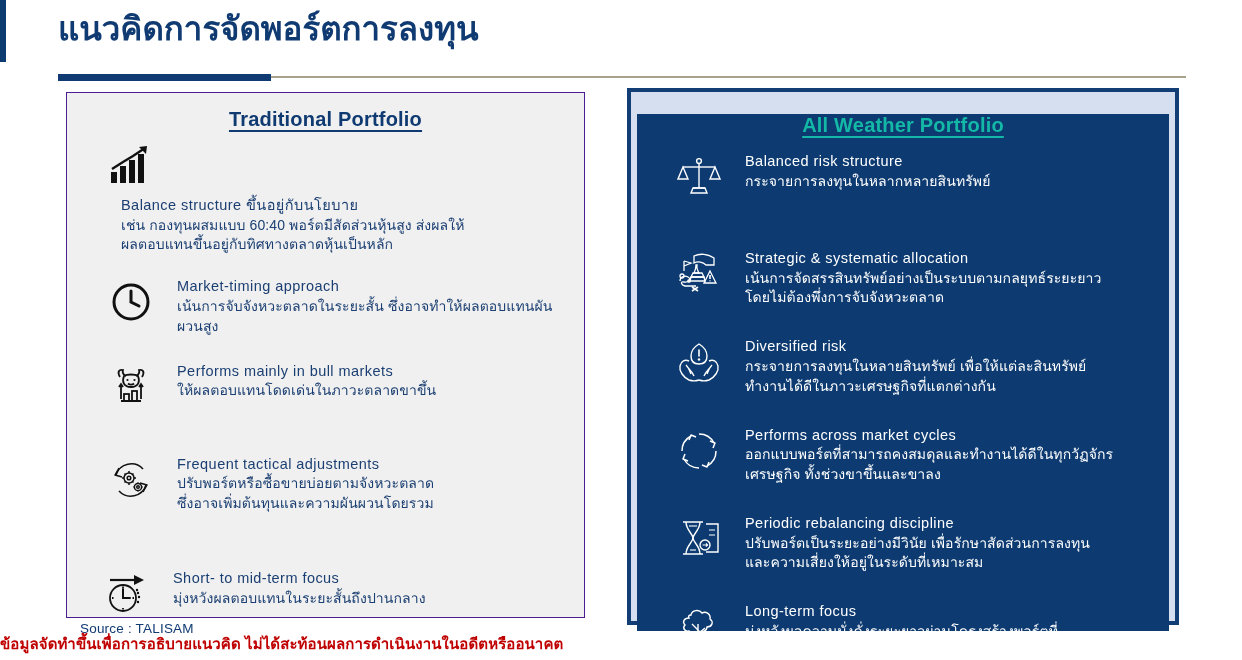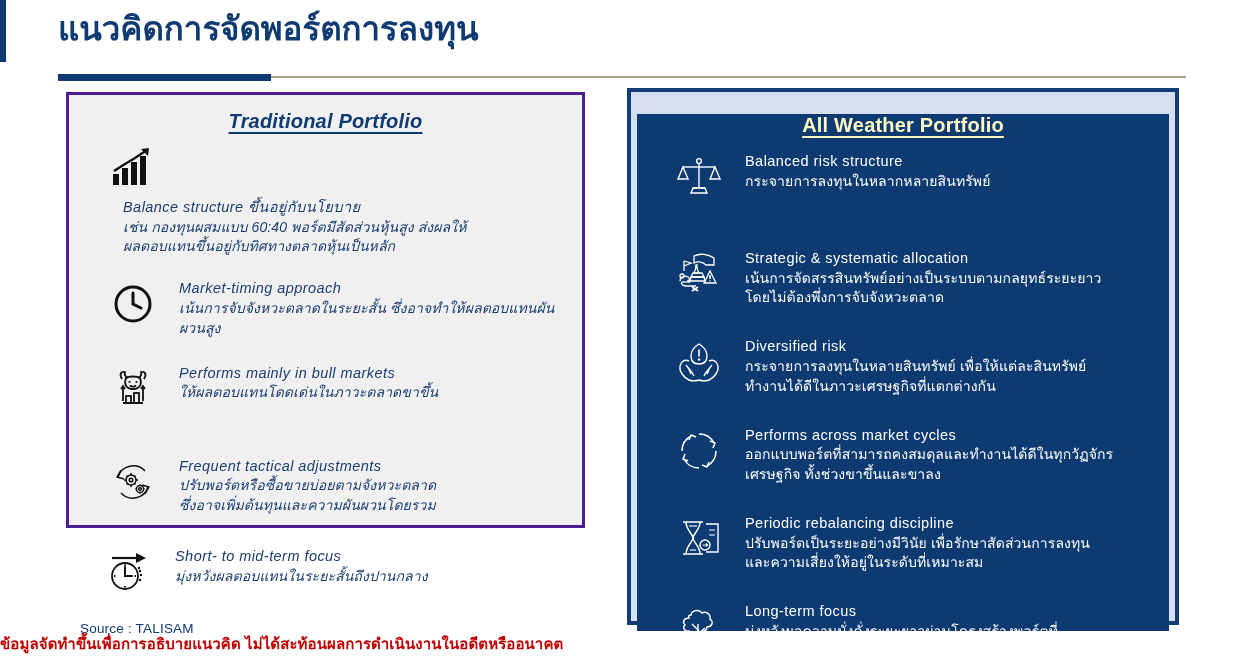--- a/index.html
+++ b/index.html
@@ -66,25 +66,24 @@
 
   
   .panel {
     position: absolute;
     box-sizing: border-box;
   }
   .panel-left {
     left: 66px;
     top: 92px;
     width: 519px;
-    height: 436px;
-    border: 3px solid #4c1d95;
+    height: 526px;
+    border: 1px solid #4c1d95;
     background: #f0f0f0;
     padding: 0;
-    font-style: italic;
   }
   .panel-right-outer {
     left: 627px;
     top: 88px;
     width: 552px;
     height: 537px;
     border: 4px solid #133e75;
     background: #d6dff0;
     box-sizing: border-box;
     padding: 6px;
@@ -102,21 +101,21 @@
     font-weight: bold;
     text-decoration: underline;
     text-underline-offset: 4px;
     letter-spacing: 0.2px;
   }
   .panel-left .panel-title {
     color: #103a72;
     margin-top: 15px;
   }
   .panel-right-inner .panel-title {
-    color: #fef9c3;
+    color: #14b8a6;
     margin-top: 16px;
   }
 
   
   .items {
     margin-top: 6px;
   }
   .item {
     display: flex;
     align-items: flex-start;
@@ -264,21 +263,21 @@
           <path d="M29 24.5 L29 26 M29 32 L29 33.5 M24.5 29 L26 29 M32 29 L33.5 29"></path>
         </svg>
       </div>
       <div class="item-text">
         <div class="item-title">Frequent tactical adjustments</div>
         <div class="item-desc">ปรับพอร์ตหรือซื้อขายบ่อยตามจังหวะตลาด
 ซึ่งอาจเพิ่มต้นทุนและความผันผวนโดยรวม</div>
       </div>
     </div>
 
-    <div class="item" style="margin-top:28px;padding-left:32px;">
+    <div class="item" style="margin-top:52px;padding-left:32px;">
       <div class="item-icon">
         <svg width="46" height="46" viewBox="0 0 46 46" fill="none" stroke="#111" stroke-width="1.8">
           <path d="M6 9 L33 9" stroke-width="2.2"></path>
           <path d="M30 4 L40 9 L30 14 Z" fill="#111" stroke="none"></path>
           <circle cx="19" cy="27" r="13"></circle>
           <path d="M19 18 L19 27 L26 27" stroke-linecap="round" stroke-width="2"></path>
           <path d="M19 15.5 L19 17 M28.5 27 L30 27 M19 37 L19 38.5 M8 27 L9.5 27"></path>
           <path d="M33 19 a3 3 0 0 1 0 0 M34 22 a2 2 0 0 1 0 0 M35 26 a2 2 0 0 1 0 0 M34 31 a2 2 0 0 1 0 0" stroke-width="2.4" stroke-linecap="round"></path>
         </svg>
       </div>

